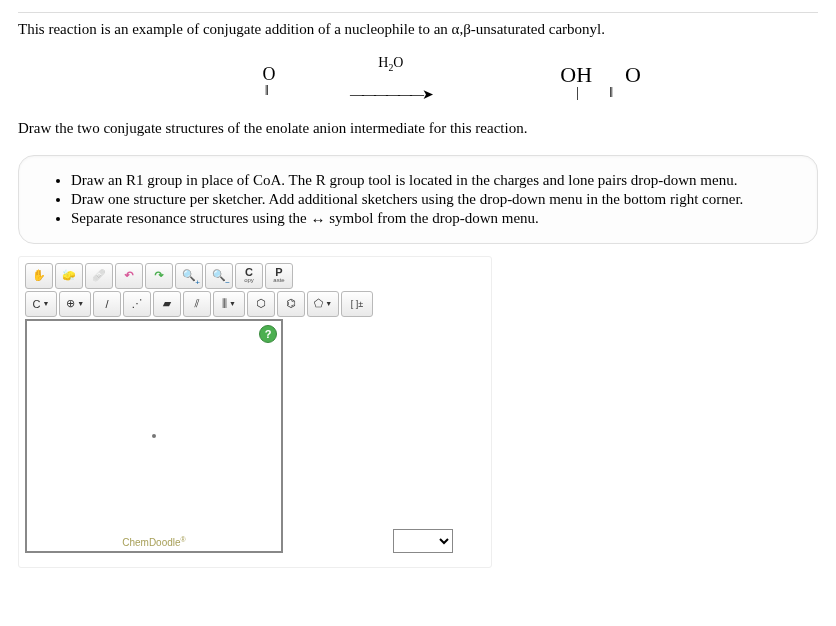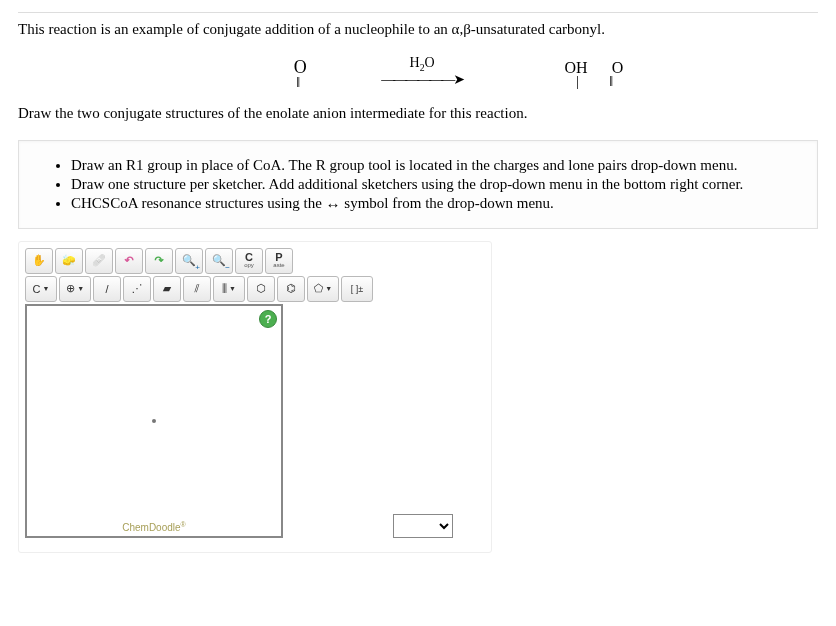--- a/index.html
+++ b/index.html
@@ -28,31 +28,31 @@
   }
   .reaction-scheme .arrow-wrap {
     display: inline-block;
     vertical-align: middle;
     text-align: center;
     font-size: 14px;
     line-height: 1;
   }
   .reaction-scheme .arrow-wrap .above {
     display: block;
-    margin-bottom: 0;
+    margin-bottom: 15px;
   }
   .reaction-scheme .arrow-wrap .arrow-line {
     display:block;
     font-size: 14px;
     letter-spacing: -2px;
   }
   sub { font-size: 0.7em; }
   .instructions-box {
     border: 1px solid #e0e0e0;
-    border-radius: 0;
+    border-radius: 16px;
     background: #fdfdfd;
     box-shadow: inset 0 1px 3px rgba(0,0,0,0.04);
     padding: 14px 14px 14px 34px;
     margin-bottom: 12px;
   }
   .instructions-box ul {
     margin: 0;
     padding-left: 18px;
   }
   .instructions-box li {
@@ -169,32 +169,32 @@
 <div class="reaction-scheme">
   <span class="compound">
     <span style="display:block;font-size:18px;">&nbsp;&nbsp;&nbsp;&nbsp;&nbsp;&nbsp;&nbsp;&nbsp;&nbsp;&nbsp;&nbsp;&nbsp;&nbsp;&nbsp;&nbsp;&nbsp;&nbsp;&nbsp;&nbsp;&nbsp;&nbsp;&nbsp;&nbsp;&nbsp;&nbsp;&nbsp;<span>O</span>&nbsp;&nbsp;&nbsp;&nbsp;&nbsp;&nbsp;&nbsp;&nbsp;&nbsp;&nbsp;</span>
     <span style="display:block;font-size:15px;line-height:8px;">&nbsp;&nbsp;&nbsp;&nbsp;&nbsp;&nbsp;&nbsp;&nbsp;&nbsp;&nbsp;&nbsp;&nbsp;&nbsp;&nbsp;&nbsp;&nbsp;&nbsp;&nbsp;&nbsp;&nbsp;&nbsp;&nbsp;&nbsp;&nbsp;&nbsp;&nbsp;&nbsp;&nbsp;&nbsp;&nbsp;<span>‖</span>&nbsp;&nbsp;&nbsp;&nbsp;&nbsp;&nbsp;&nbsp;&nbsp;&nbsp;&nbsp;&nbsp;&nbsp;</span>
   </span>
   <span class="arrow-wrap">
     <span class="above">H<sub>2</sub>O</span>
     <span class="arrow-line">――――――➤</span>
   </span>
   <span class="compound">
-    <span style="display:block;font-size:16px;">&nbsp;&nbsp;&nbsp;&nbsp;&nbsp;&nbsp;&nbsp;&nbsp;&nbsp;&nbsp;&nbsp;&nbsp;&nbsp;&nbsp;&nbsp;&nbsp;&nbsp;&nbsp;<span>OH</span>&nbsp;&nbsp;&nbsp;&nbsp;&nbsp;&nbsp;<span>O</span>&nbsp;&nbsp;&nbsp;&nbsp;&nbsp;&nbsp;&nbsp;&nbsp;&nbsp;</span>
+    <span style="display:block;font-size:22px;">&nbsp;&nbsp;&nbsp;&nbsp;&nbsp;&nbsp;&nbsp;&nbsp;&nbsp;&nbsp;&nbsp;&nbsp;&nbsp;&nbsp;&nbsp;&nbsp;&nbsp;&nbsp;<span>OH</span>&nbsp;&nbsp;&nbsp;&nbsp;&nbsp;&nbsp;<span>O</span>&nbsp;&nbsp;&nbsp;&nbsp;&nbsp;&nbsp;&nbsp;&nbsp;&nbsp;</span>
     <span style="display:block;font-size:15px;line-height:8px;">&nbsp;&nbsp;&nbsp;&nbsp;&nbsp;&nbsp;&nbsp;&nbsp;&nbsp;&nbsp;&nbsp;&nbsp;&nbsp;&nbsp;&nbsp;&nbsp;&nbsp;&nbsp;&nbsp;&nbsp;&nbsp;<span>|</span>&nbsp;&nbsp;&nbsp;&nbsp;&nbsp;&nbsp;&nbsp;&nbsp;<span>‖</span>&nbsp;&nbsp;&nbsp;&nbsp;&nbsp;&nbsp;&nbsp;&nbsp;&nbsp;&nbsp;&nbsp;</span>
   </span>
 </div>
 
 <div class="problem-text">Draw the two conjugate structures of the enolate anion intermediate for this reaction.</div>
 
 <div class="instructions-box">
   <ul>
     <li>Draw an R1 group in place of CoA. The R group tool is located in the charges and lone pairs drop-down menu.</li>
     <li>Draw one structure per sketcher. Add additional sketchers using the drop-down menu in the bottom right corner.</li>
-    <li>CHCSCoA resonance structures using the ↔ symbol from the drop-down menu.</li>
+    <li>Separate resonance structures using the ↔ symbol from the drop-down menu.</li>
   </ul>
 </div>
 
 <div class="workspace">
 
   <div class="toolbar-row">
     <span class="tool-btn">
         <span>✋</span>
       </span>
     <span class="tool-btn">

